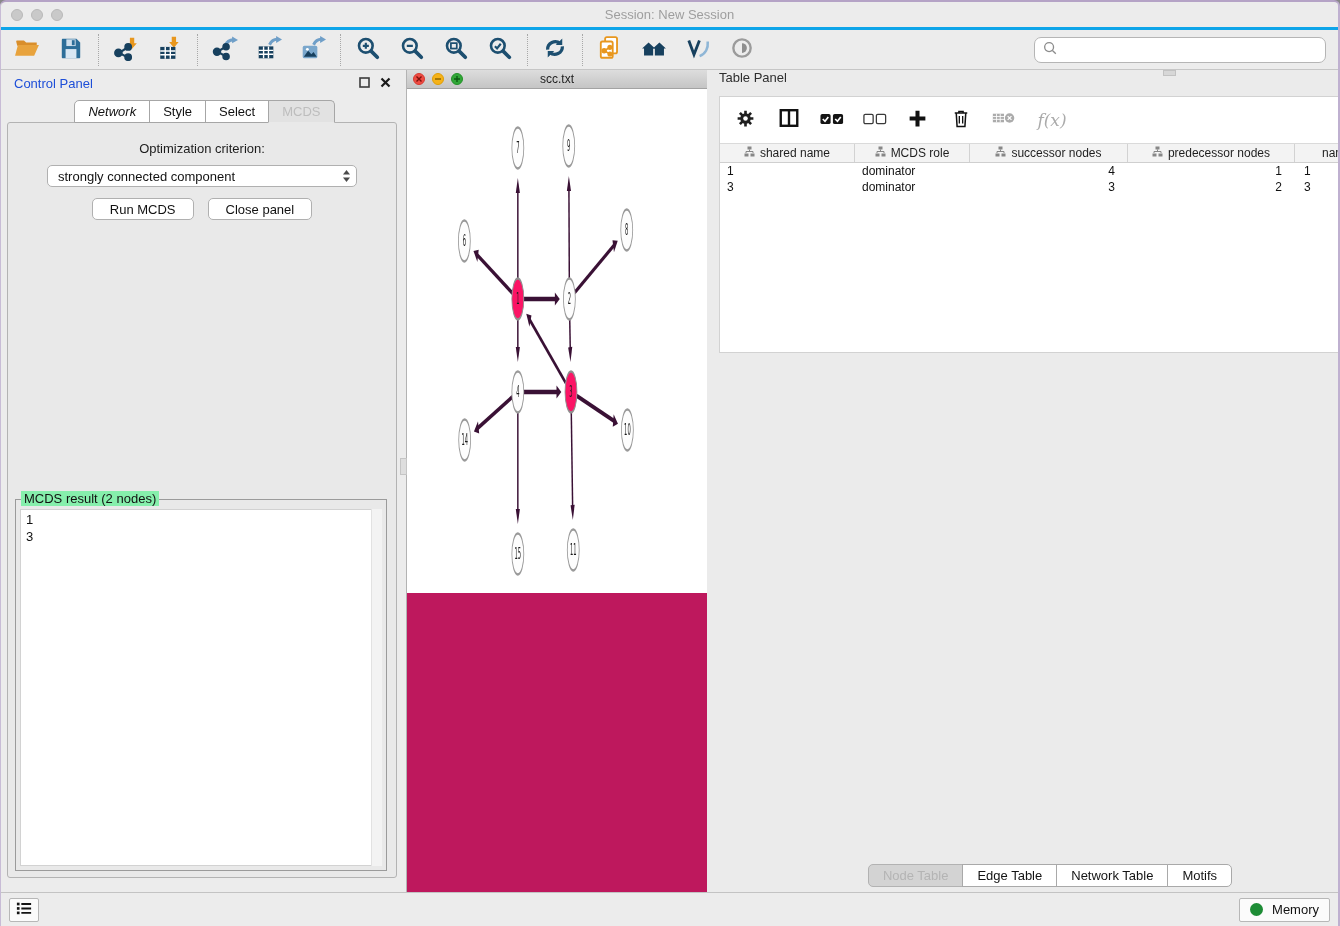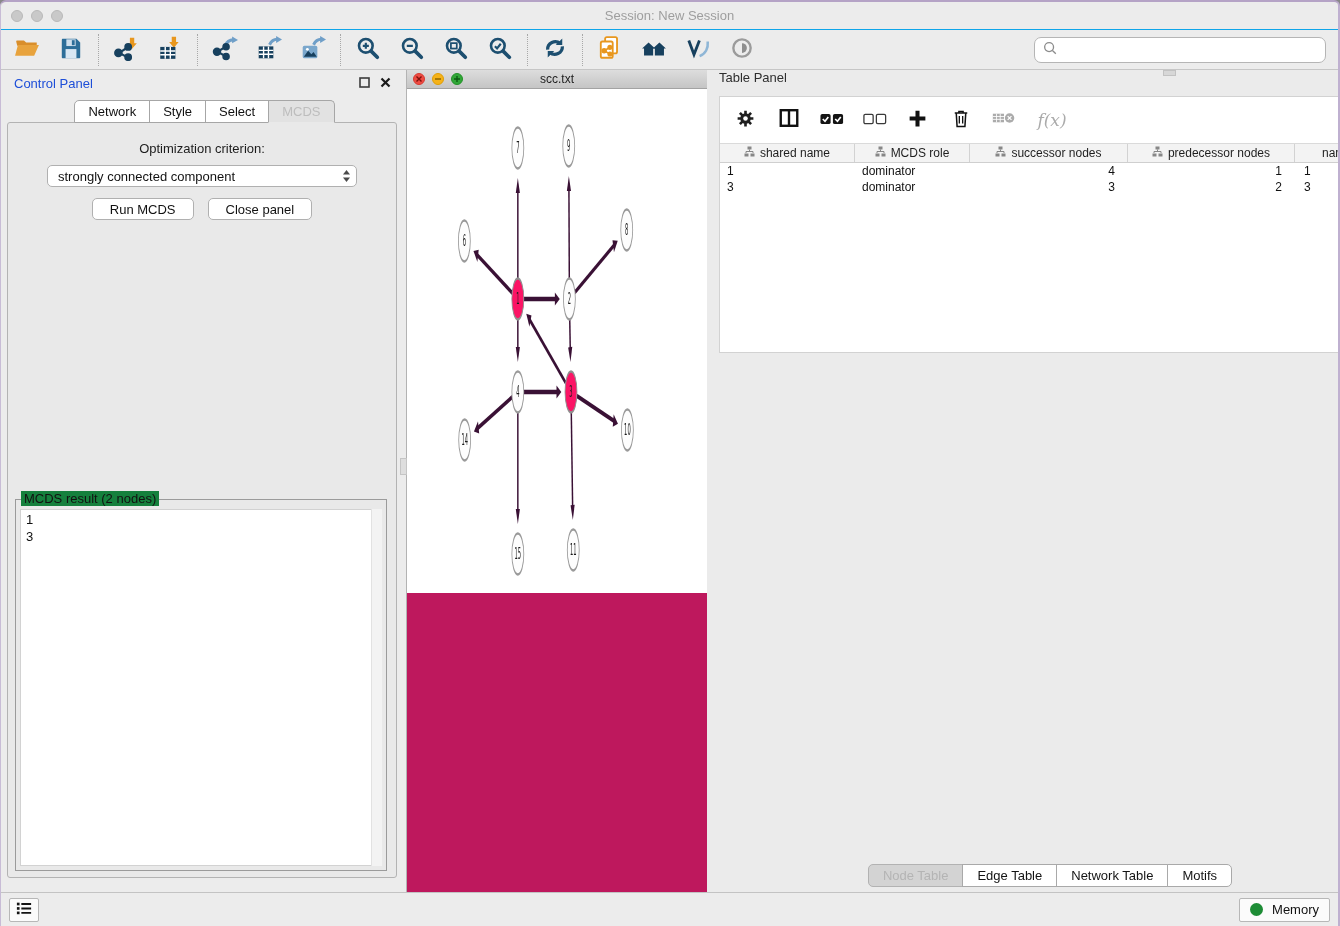--- a/index.html
+++ b/index.html
@@ -5,51 +5,51 @@
   * { margin:0; padding:0; box-sizing:border-box; }
   html,body { background:#888; }
   body { font-family:"Liberation Sans", sans-serif; }
   .app{
     width:1340px; height:926px; position:relative; background:#ececec;
     border-top:2px solid #b5a3c6; border-right:2px solid #bfb0d0; border-left:1px solid #c8bcd6;
     border-radius:6px 6px 0 0; overflow:hidden;
     display:flex; flex-direction:column;
   }
   
-  .titlebar{ height:28px; position:relative; display:flex; align-items:center; padding:0 10px; border-bottom:1px solid #0ea5e9; flex:0 0 auto;}
+  .titlebar{ height:28px; position:relative; display:flex; align-items:center; padding:0 10px; border-bottom:3px solid #0ea5e9; flex:0 0 auto;}
   .traffic{ display:flex; gap:8px; z-index:2;}
   .tdot{ width:12px; height:12px; border-radius:50%; background:#c9c9c9; border:1px solid #b9b9b9;}
   .win-title{ position:absolute; left:0; right:0; text-align:center; font-size:13px; color:#9e9e9e;}
   
   .toolbar{ height:40px; display:flex; align-items:center; padding:0 12px; border-bottom:1px solid #c6c6c6; flex:0 0 auto;}
   .tb-group{ display:flex; align-items:center; gap:16px;}
   .tb-sep{ width:1px; height:32px; border-left:1px dotted #a8a8a8; margin:0 13px;}
   .tb-btn{ width:28px; height:28px; display:flex; align-items:center; justify-content:center; cursor:default;}
   .search{ margin-left:auto; width:292px; height:26px; background:#fff; border:1px solid #b5b5b5; border-radius:7px; display:flex; align-items:center; padding:0 7px; gap:4px;}
   .search input{ border:none; outline:none; flex:1; font-size:13px; background:transparent;}
   
   .main{ flex:1; display:flex; min-height:0;}
   
   .control-panel{ width:403px; flex:0 0 auto; display:flex; flex-direction:column; background:#ececec;}
   .cp-header{ height:26px; display:flex; align-items:center; padding:0 13px; gap:10px;}
   .cp-title{ font-size:13px; color:#1d4ed8;}
   .panel-hicons{ margin-left:auto; display:flex; gap:10px; align-items:center;}
   .cp-tabs{ display:flex; justify-content:center; position:relative; z-index:2; margin-top:4px;}
   .cp-tab{ background:#fff; border:1px solid #a6a6a6; margin-left:-1px; padding:3px 13px; font-size:13px; color:#111; cursor:default;}
-  .cp-tab.first{ border-radius:5px 0 0 0; margin-left:4px;}
+  .cp-tab.first{ border-radius:5px 0 0 0; margin-left:4px;font-style:italic;}
   .cp-tab.last{ border-radius:0 5px 0 0;}
   .cp-tab.active{ background:#e2e2e2; color:#bdbdbd; border-bottom-color:#e9e9e9;}
   .cp-content{ flex:1; margin:-1px 7px 14px 6px; background:#e9e9e9; border:1px solid #b3b3b3; border-radius:3px; position:relative; padding-top:18px;}
   .opt-label{ text-align:center; font-size:13px; color:#1c1c1c;}
   .dropdown{ margin:9px auto 0; width:310px; height:22px; background:#fff; border:1px solid #b0b0b0; border-radius:5px; display:flex; align-items:center; padding:0 5px 0 10px; font-size:13px; color:#111;}
   .dd-stepper{ margin-left:auto; display:flex; align-items:center;}
   .btn-row{ display:flex; justify-content:center; gap:14px; margin-top:11px;}
   .pbtn{ height:22px; padding:0 17px; background:#fff; border:1px solid #b0b0b0; border-radius:5px; font-size:13px; color:#111; cursor:default;}
   .mcds-group{ position:absolute; left:7px; right:9px; top:376px; bottom:6px; border:1px solid #9b9b9b;}
-  .mcds-group-title{ position:absolute; top:-9px; left:5px; background:#15803d; padding:0 3px; font-size:13px; color:#111;}
+  .mcds-group-title{ position:absolute; top:-9px; left:5px; background:#86efac; padding:0 3px; font-size:13px; color:#111;}
   .mcds-list{ position:absolute; left:4px; right:4px; top:9px; bottom:4px; background:#fff; border:1px solid #d2d2d2; font-size:13px; color:#111; padding:1px 5px; overflow:hidden;}
   .mcds-scroll{ position:absolute; right:0; top:0; bottom:0; width:11px; background:#f3f3f3; border-left:1px solid #e2e2e2;}
   .result-item{ line-height:17px;}
   
   .vsplit{ width:3px; flex:0 0 auto; background:#ececec; border-right:1px solid #b3b3b3; position:relative;}
   .vsplit-handle{ position:absolute; top:388px; left:-4px; width:7px; height:17px; background:#dedede; border:1px solid #c5c5c5;}
   
   .right-col{ flex:1; display:flex; flex-direction:row; background:#be185d; min-width:0;}
   .net-window{ height:523px; flex:0 0 auto; display:flex; flex-direction:column; }
   .net-titlebar{ height:19px; flex:0 0 auto; background:linear-gradient(#dddddd,#c5c5c5); border-bottom:1px solid #a3a3a3; position:relative; display:flex; align-items:center; padding:0 6px;}

